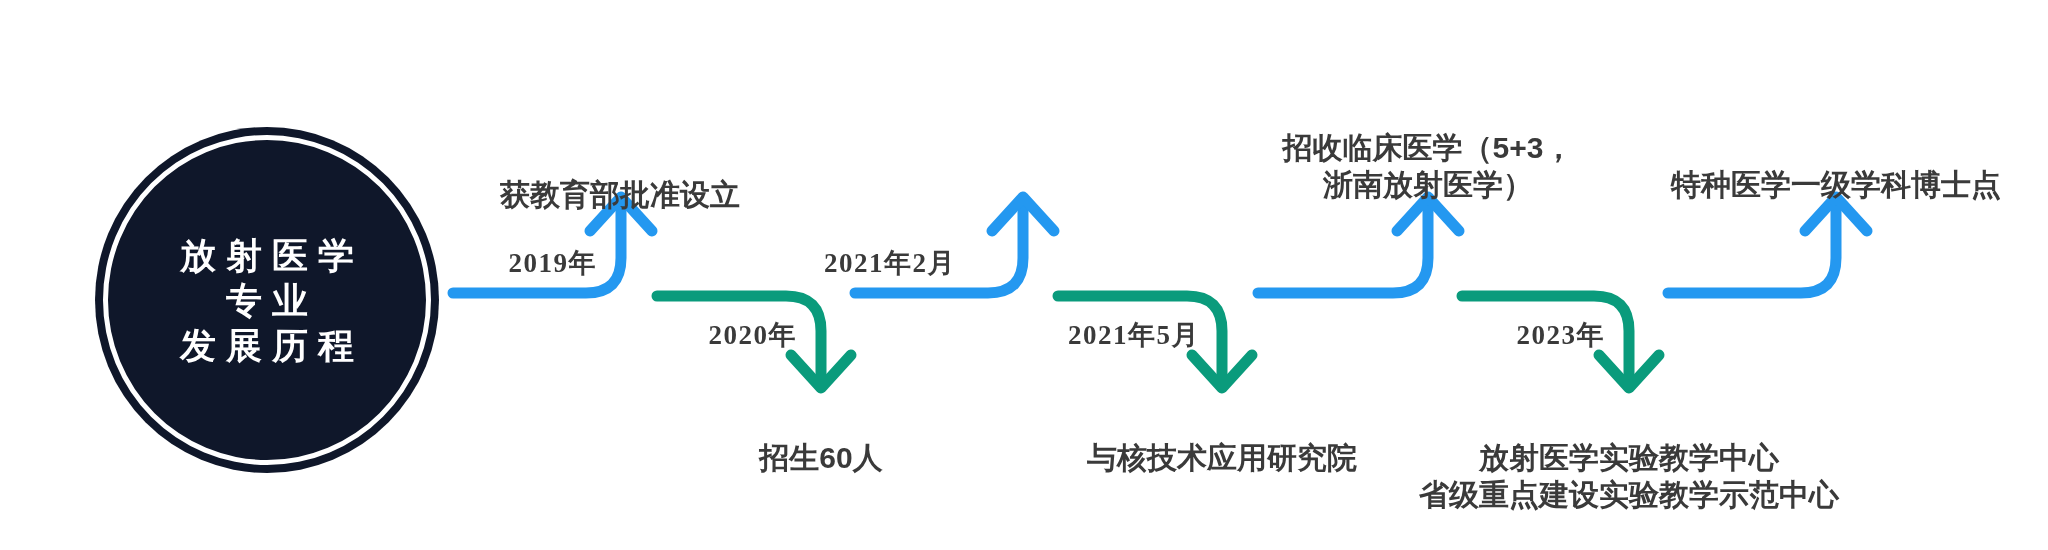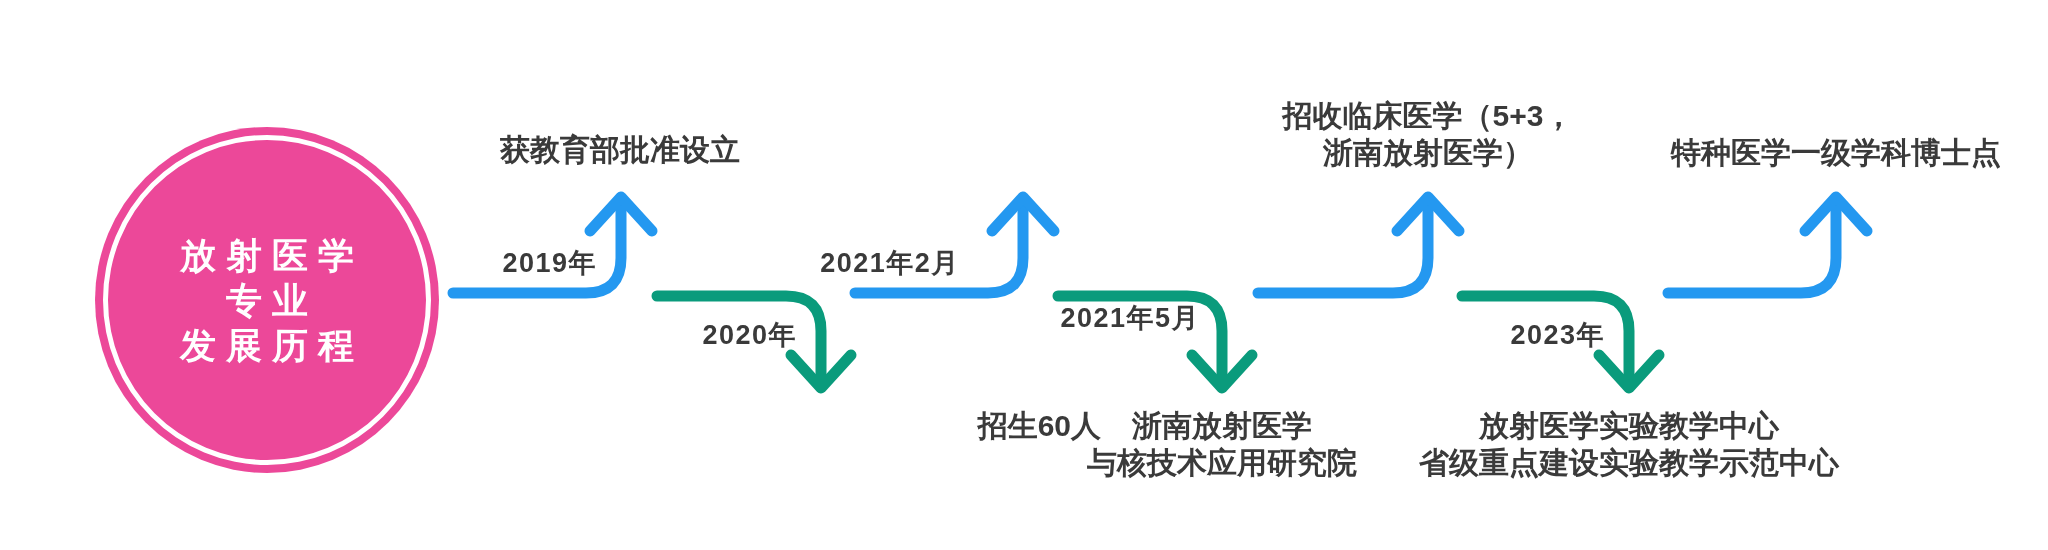--- a/index.html
+++ b/index.html
@@ -43,39 +43,41 @@
   svg.connectors path{fill:none;stroke-width:11;stroke-linecap:round;stroke-linejoin:round;}
   
   .year{
     position:absolute;
     width:220px;
     font-size:27px;
     font-weight:bold;
     letter-spacing:1.5px;
     text-align:right;
     white-space:nowrap;
+    font-family:Liberation Serif, serif;
   }
   
   .event{
     position:absolute;
     width:560px;
     font-size:30px;
     font-weight:bold;
     line-height:37px;
     text-align:center;
     white-space:nowrap;
+    margin-top:32px;
   }
   .event span{display:block;}
 </style>
 </head>
 <body>
 
 <div id="canvas" style="color: rgb(58, 58, 58);">
 
-  <div class="circle" style="background: #ec4899;">
+  <div class="circle" style="background: #0f172a;">
     <div class="circle-ring"></div>
     <div class="circle-text">
       <span>放射医学</span>
       <span>专业</span>
       <span>发展历程</span>
     </div>
   </div>
 
   <svg class="connectors" width="2048" height="550" viewBox="0 0 2048 550">
 
@@ -111,39 +113,38 @@
 
     <g>
       <path d="M 1668 293 L 1801 293 Q 1836 293 1836 258 L 1836 203" stroke="#2498F0"></path>
       <path d="M 1805 231 L 1836 197 L 1867 231" stroke="#2498F0"></path>
     </g>
   </svg>
 
   <div class="year" style="left:377px;  top:245px;">2019年</div>
   <div class="year" style="left:577px;  top:317px;">2020年</div>
   <div class="year" style="left:780px;  top:245px;text-align:center;">2021年2月</div>
-  <div class="year" style="left:980px;  top:300px;">2021年5月</div>
+  <div class="year" style="left:980px;  top:317px;">2021年5月</div>
   <div class="year" style="left:1385px; top:317px;">2023年</div>
 
-  <div class="event" style="left:340px; top:134px;font-family:Liberation Mono, monospace;">
+  <div class="event" style="left:340px; top:144px;">
     <span>获教育部批准设立</span>
   </div>
   <div class="event" style="left:1148px; top:97px;">
     <span>招收临床医学（5+3，</span>
     <span>浙南放射医学）</span>
   </div>
   <div class="event" style="left:1556px; top:134px;">
     <span>特种医学一级学科博士点</span>
   </div>
 
-  <div class="event" style="left:541px; top:407px;text-align:right;">
+  <div class="event" style="left:541px; top:407px;">
     <span>招生60人</span>
   </div>
   <div class="event" style="left:942px; top:407px;">
-    <span>浙南放射医学</span>
     <span>与核技术应用研究院</span>
   </div>
   <div class="event" style="left:1349px; top:407px;">
     <span>放射医学实验教学中心</span>
     <span>省级重点建设实验教学示范中心</span>
   </div>
 
 </div>
 
 </body></html>

